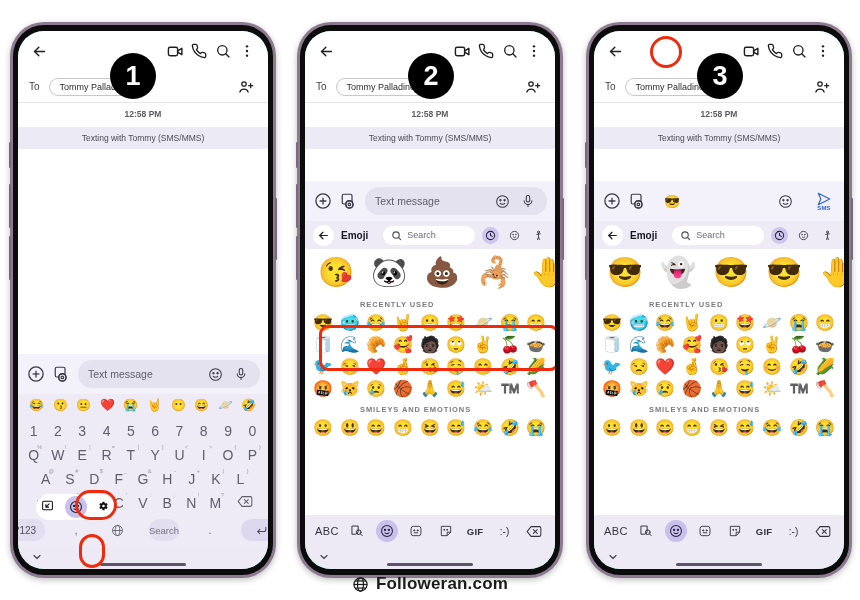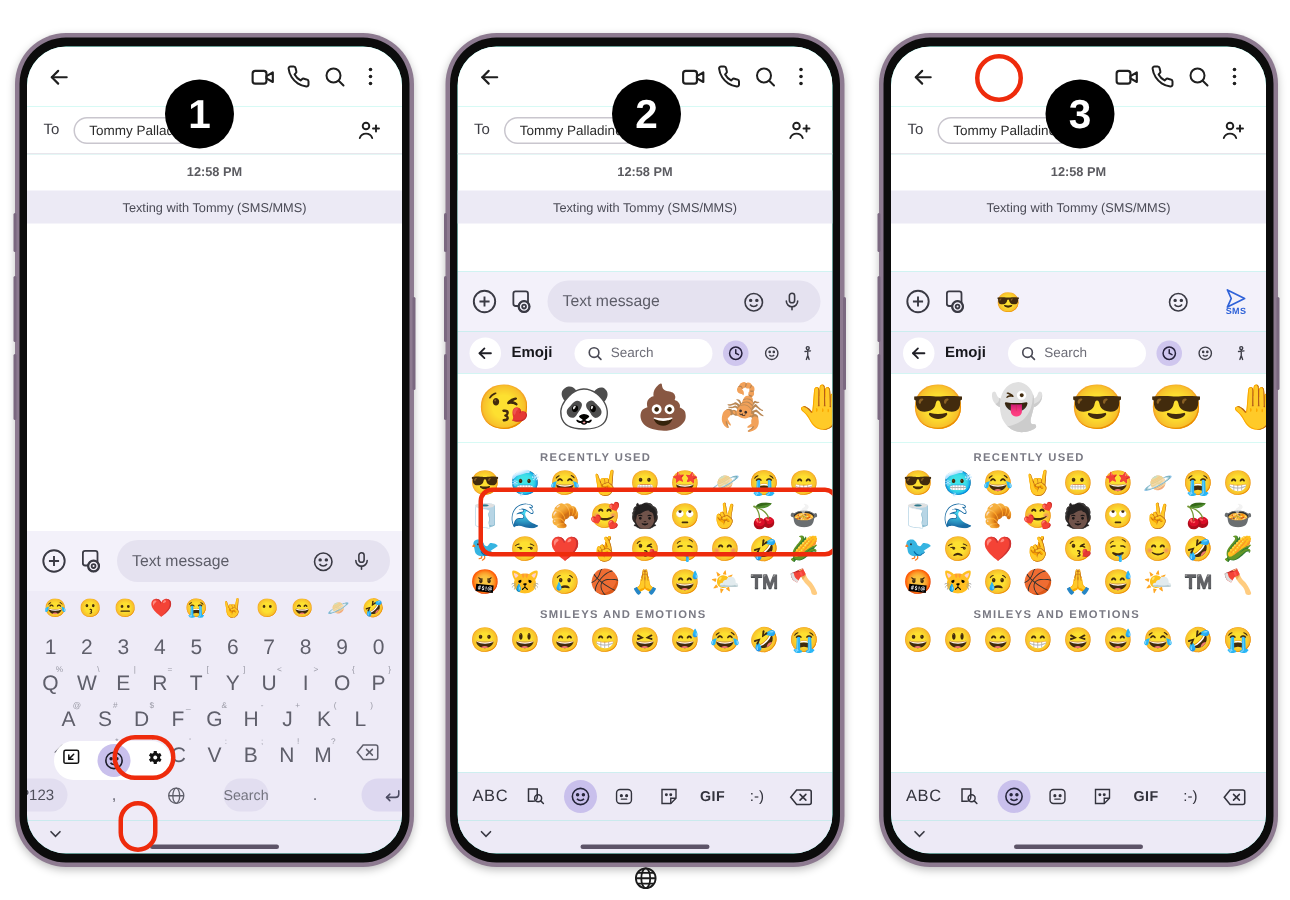--- a/index.html
+++ b/index.html
@@ -1011,15 +1011,16 @@
   <div class="watermark">
     <span class="wm-globe">
       <svg width="17" height="17" viewBox="0 0 24 24" fill="none" stroke="currentColor" stroke-width="1.7">
           <circle cx="12" cy="12" r="9.3"></circle>
           <ellipse cx="12" cy="12" rx="4.2" ry="9.3"></ellipse>
           <line x1="2.7" y1="12" x2="21.3" y2="12"></line>
           <line x1="4.3" y1="7" x2="19.7" y2="7"></line>
           <line x1="4.3" y1="17" x2="19.7" y2="17"></line>
         </svg>
     </span>
+    <span>Followeran.com</span>
   </div>
 
 </div>
 
 </body></html>

